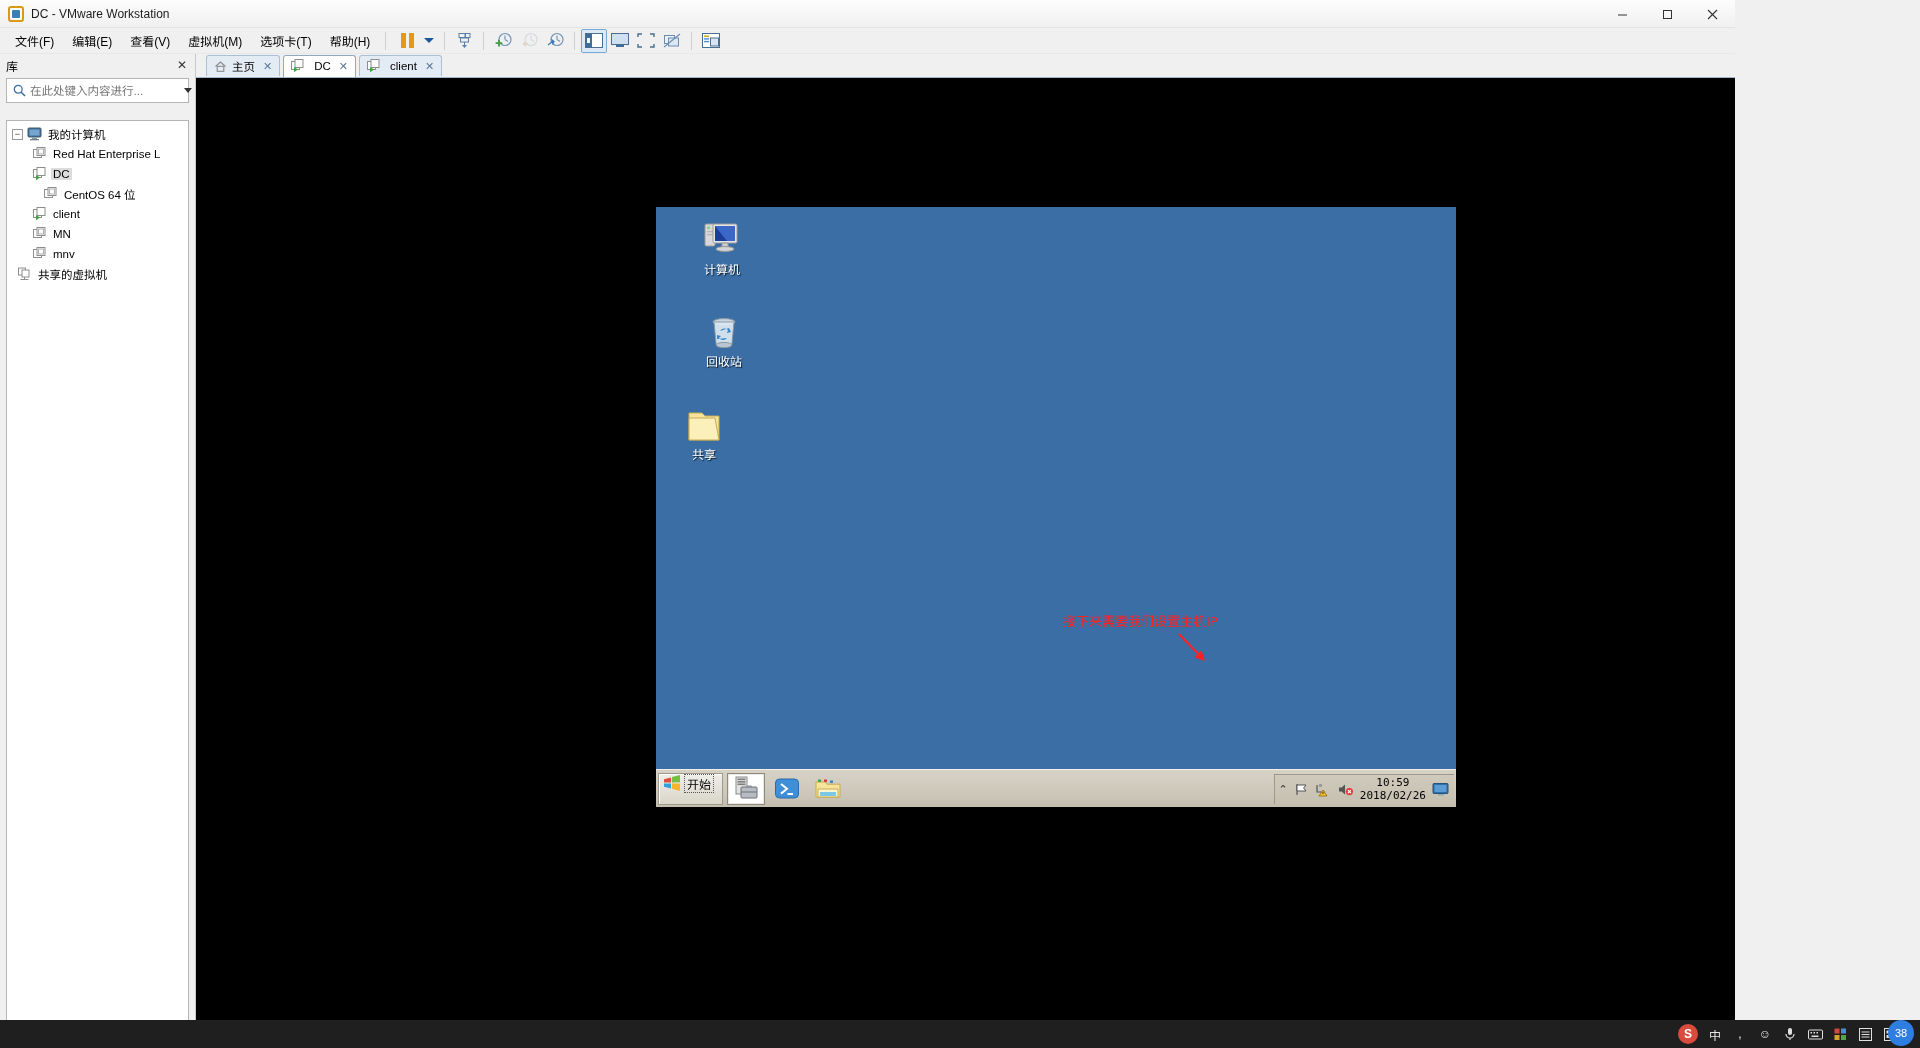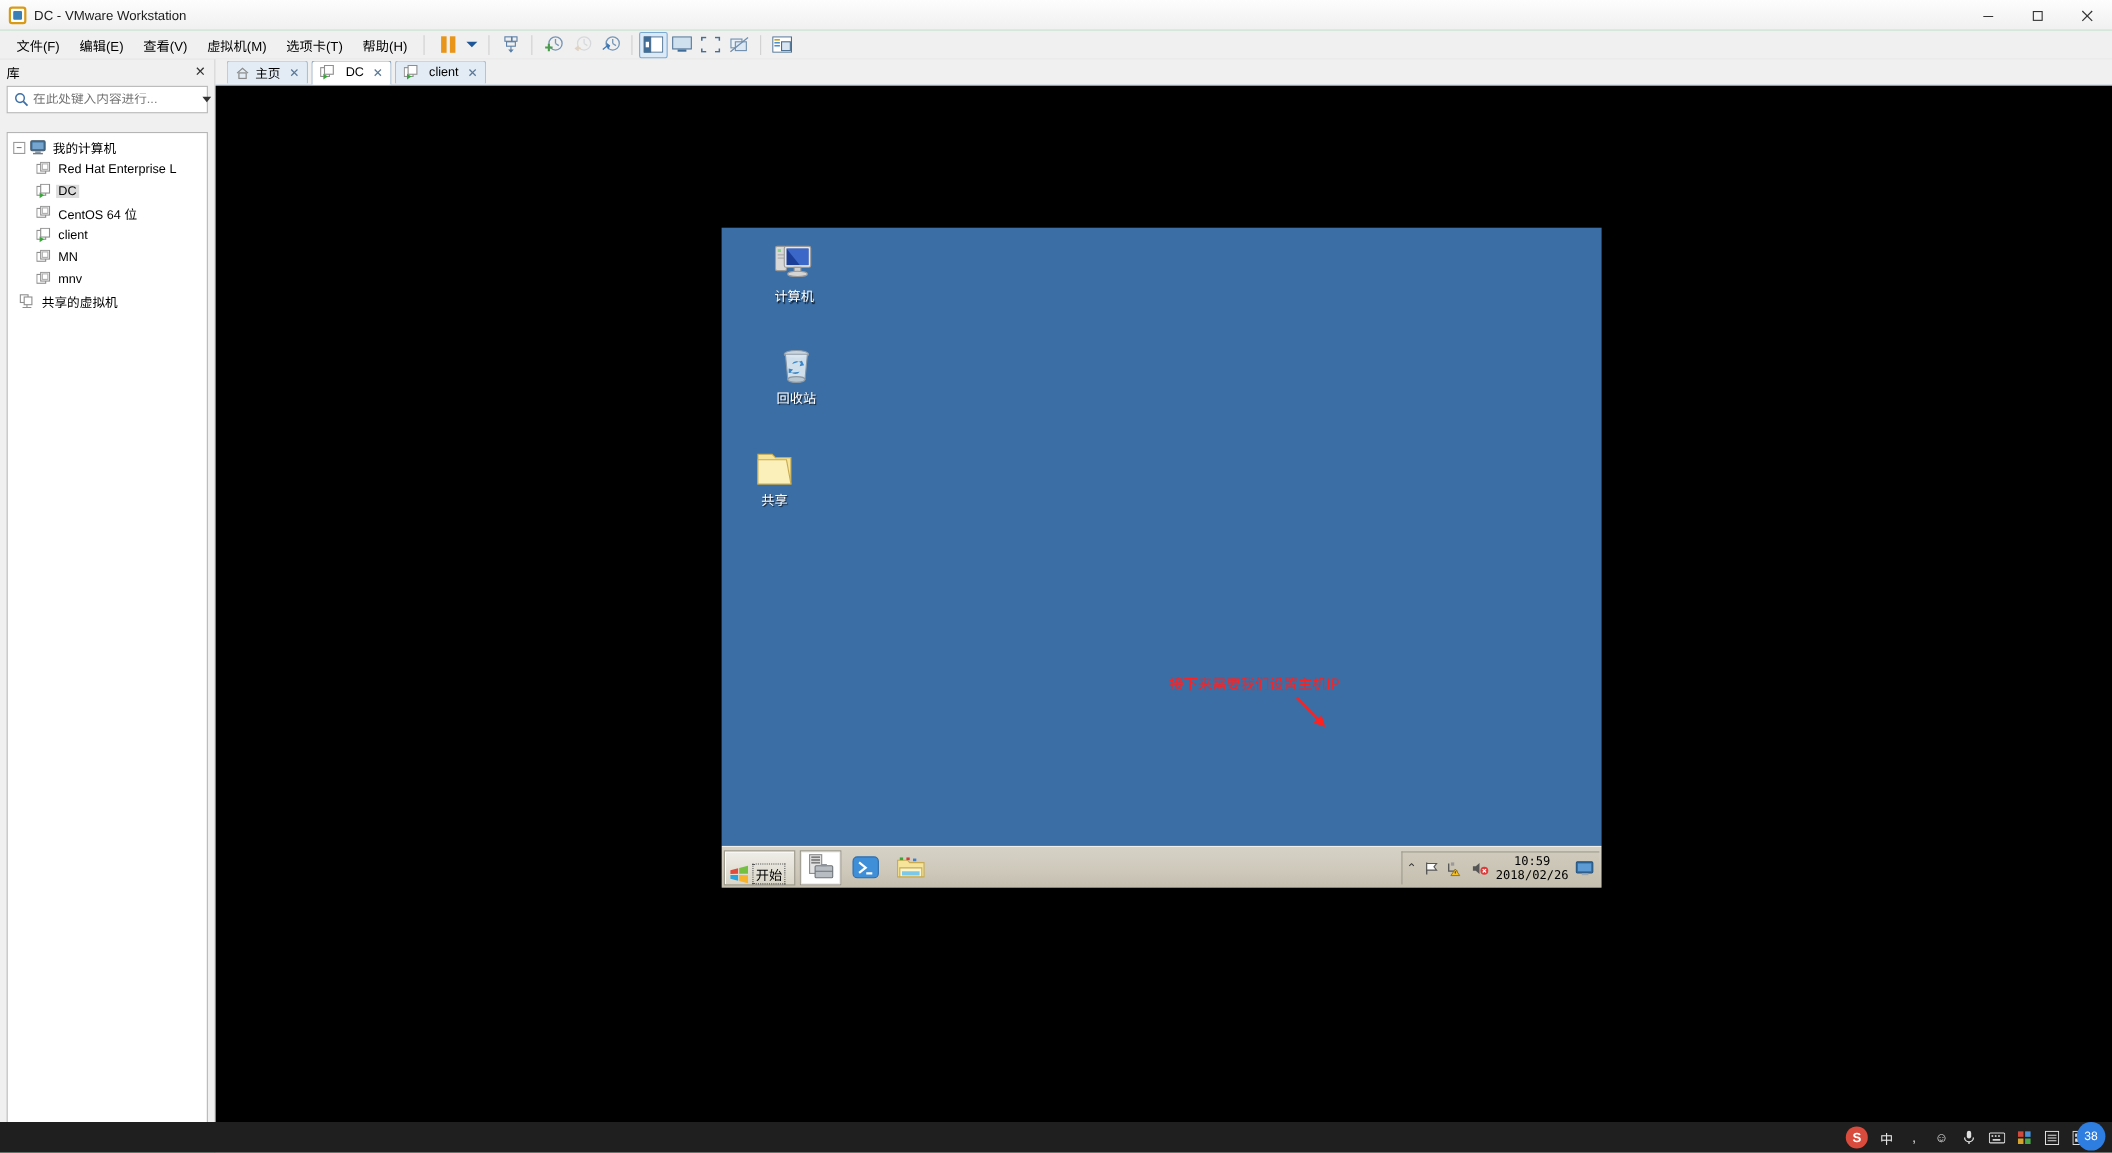--- a/index.html
+++ b/index.html
@@ -2,21 +2,21 @@
 <html lang="zh-CN"><head>
 <meta charset="utf-8">
 <style>
   * { box-sizing: border-box; margin:0; padding:0; }
   html,body{
     width:1920px; height:1048px; overflow:hidden;
     font-family:"Liberation Sans","DejaVu Sans",sans-serif;
     background:#f0f0f0;
     -webkit-font-smoothing:antialiased;
   }
-  .app{ position:relative; width:1920px; height:1048px; background:#86efac; display:flex; flex-direction:column; }
+  .app{ position:relative; width:1735px; height:1048px; background:#eab308; display:flex; flex-direction:column; }
 
   
   .titlebar{
     height:28px; min-height:28px; display:flex; align-items:center;
     background:linear-gradient(#fdfdfd,#f0f0f0);
     border-bottom:1px solid #e4e4e4;
     padding-left:8px; position:relative;
   }
   .tb-icon{ width:16px;height:16px;margin-right:7px;position:relative;flex:0 0 auto; }
   .tb-icon .o{position:absolute;inset:0;border:2px solid #d99a16;border-radius:3px;background:#fff;}
@@ -107,21 +107,21 @@
 
   .ann{ position:absolute;color:#ff2020;font-size:13px;white-space:nowrap;
         font-family:"DejaVu Sans","Liberation Sans",sans-serif; }
 
   .gtaskbar{
     position:absolute;left:0;right:0;bottom:0;height:38px;
     background:linear-gradient(#d6d2c6,#cdc8ba 60%,#c3beae);
     border-top:1px solid #f1efe8;display:flex;align-items:center;padding:0 2px;
   }
   .startbtn{
-    height:32px;display:flex;align-items:flex-end;gap:3px;padding:0 8px 0 4px;margin-right:4px;
+    height:32px;display:flex;align-items:flex-start;gap:3px;padding:0 8px 0 4px;margin-right:4px;
     background:linear-gradient(#efeee8,#d9d5c8);border:1px solid #9d998c;
     box-shadow:inset 1px 1px 0 #fff;
   }
   .startbtn .lbl{ font-size:12px;color:#000;border:1px dotted #555;padding:0 2px; }
   .qlbtn{ width:38px;height:32px;display:flex;align-items:center;justify-content:center;margin-right:3px; }
   .qlbtn.active{ background:#fff;border:1px solid #8e8a7d;box-shadow:inset 0 0 0 1px #e9e7df; }
   .tray{
     margin-left:auto;height:30px;display:flex;align-items:center;gap:6px;padding:0 4px;
     background:linear-gradient(#cfcabb,#c5c0b0);border-left:1px solid #9d998c;border-top:1px solid #9d998c;
   }
@@ -324,21 +324,21 @@
           <span class="vmicon">
             <svg width="14" height="14" viewBox="0 0 14 14">
                 <rect x="0.5" y="2.5" width="8" height="8" fill="#fff" stroke="#8e8e8e"></rect>
                 <rect x="4" y="0.5" width="8" height="8" fill="#fff" stroke="#8e8e8e"></rect>
                 <path d="M3 8 l4 2.6 l-4 2.6 z" fill="#3aa63a"></path>
               </svg>
           </span>
           <span class="lbl selected">DC</span>
         </div>
 
-        <div class="trow" style="padding-left:26px">
+        <div class="trow" style="padding-left:37px">
           <span class="vmicon">
             <svg width="14" height="14" viewBox="0 0 14 14">
                 <rect x="0.5" y="2.5" width="8" height="8" fill="#fff" stroke="#8e8e8e"></rect>
                 <rect x="4" y="0.5" width="8" height="8" fill="#fff" stroke="#8e8e8e"></rect>
                 <rect x="5.5" y="2" width="5" height="5" fill="none" stroke="#b0b0b0"></rect>
               </svg>
           </span>
           <span class="lbl">CentOS 64 位</span>
         </div>
 

